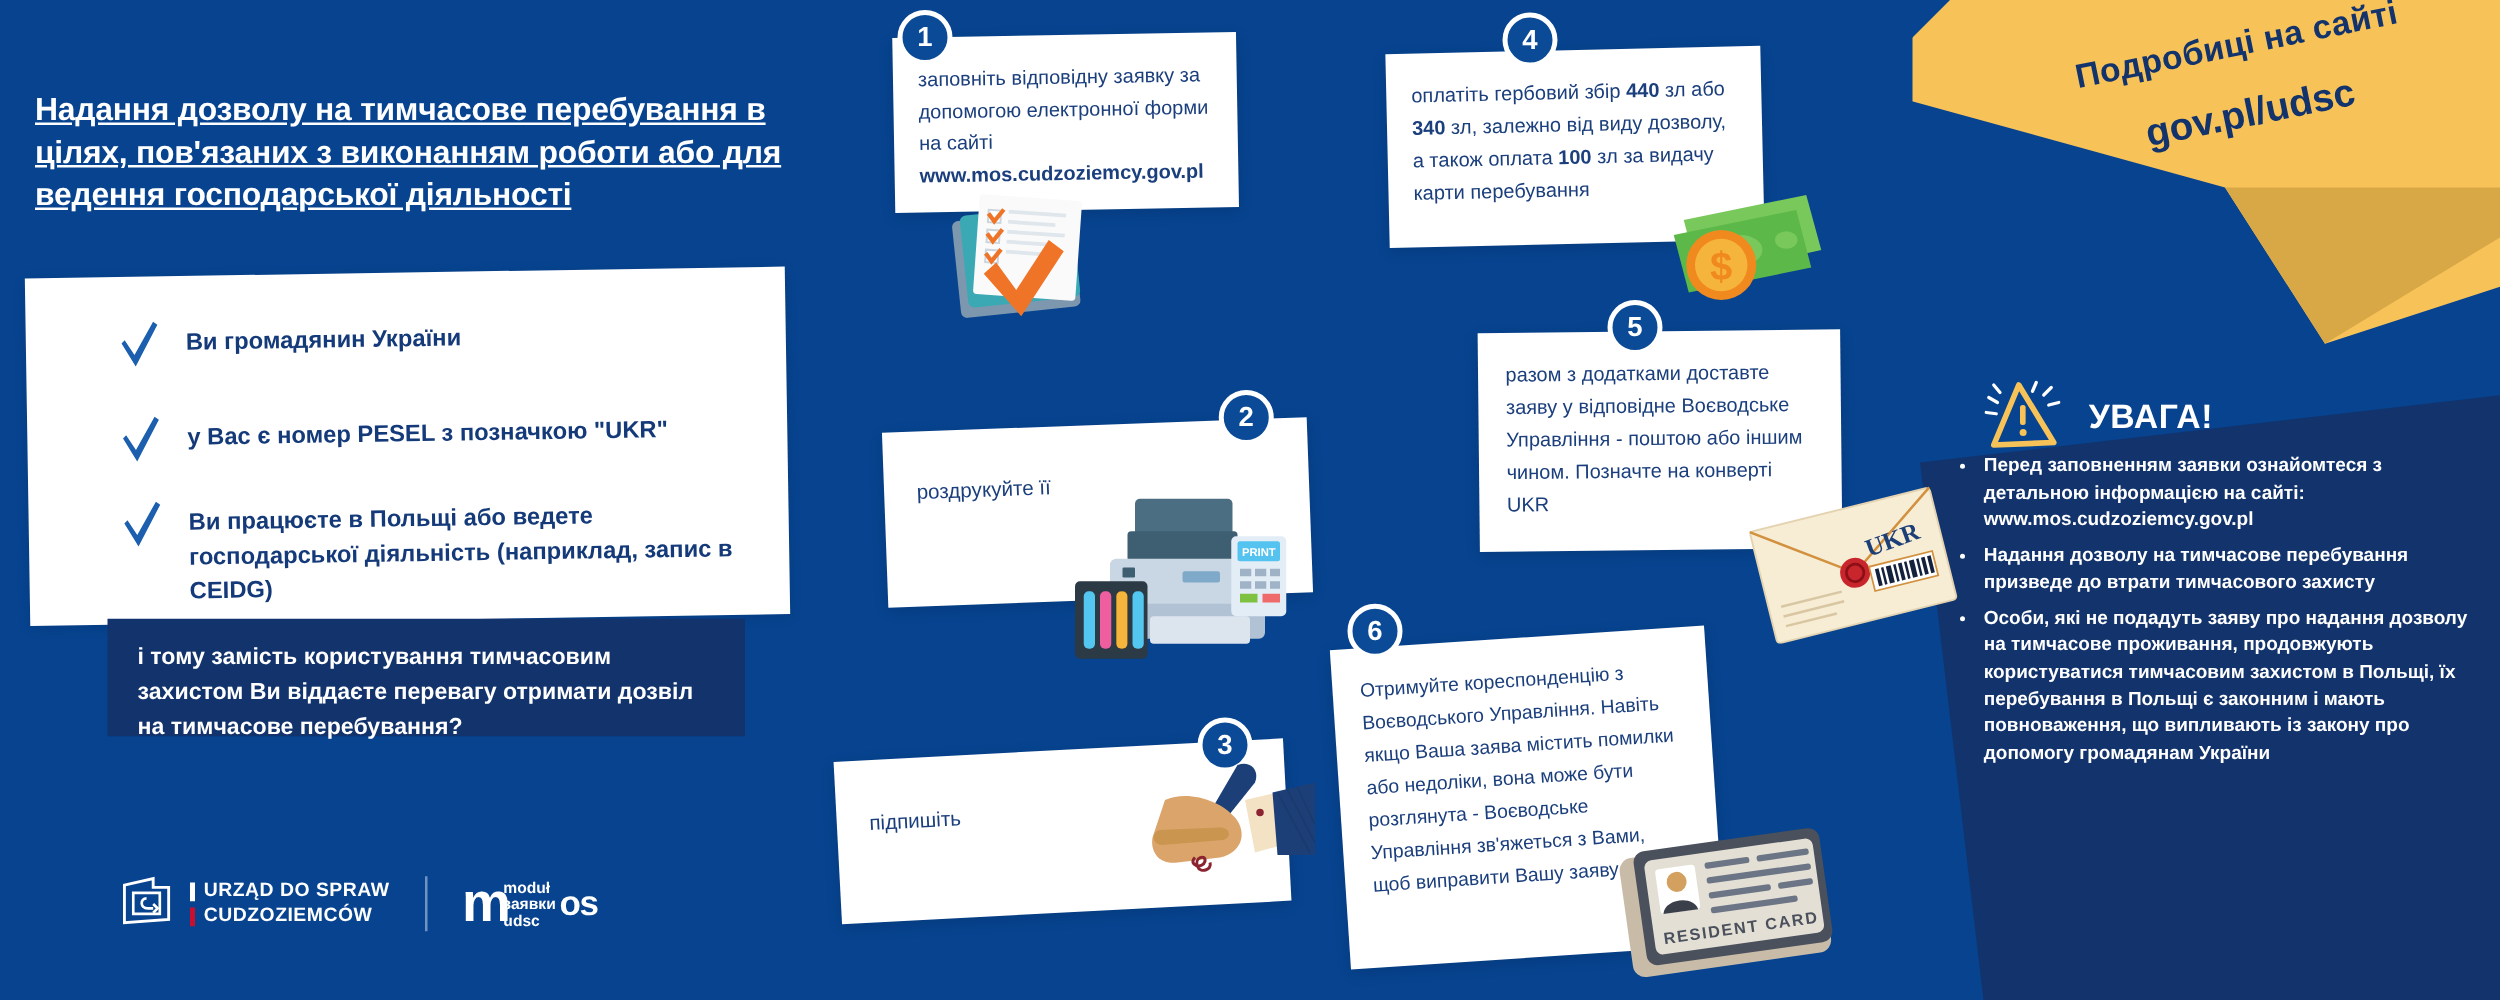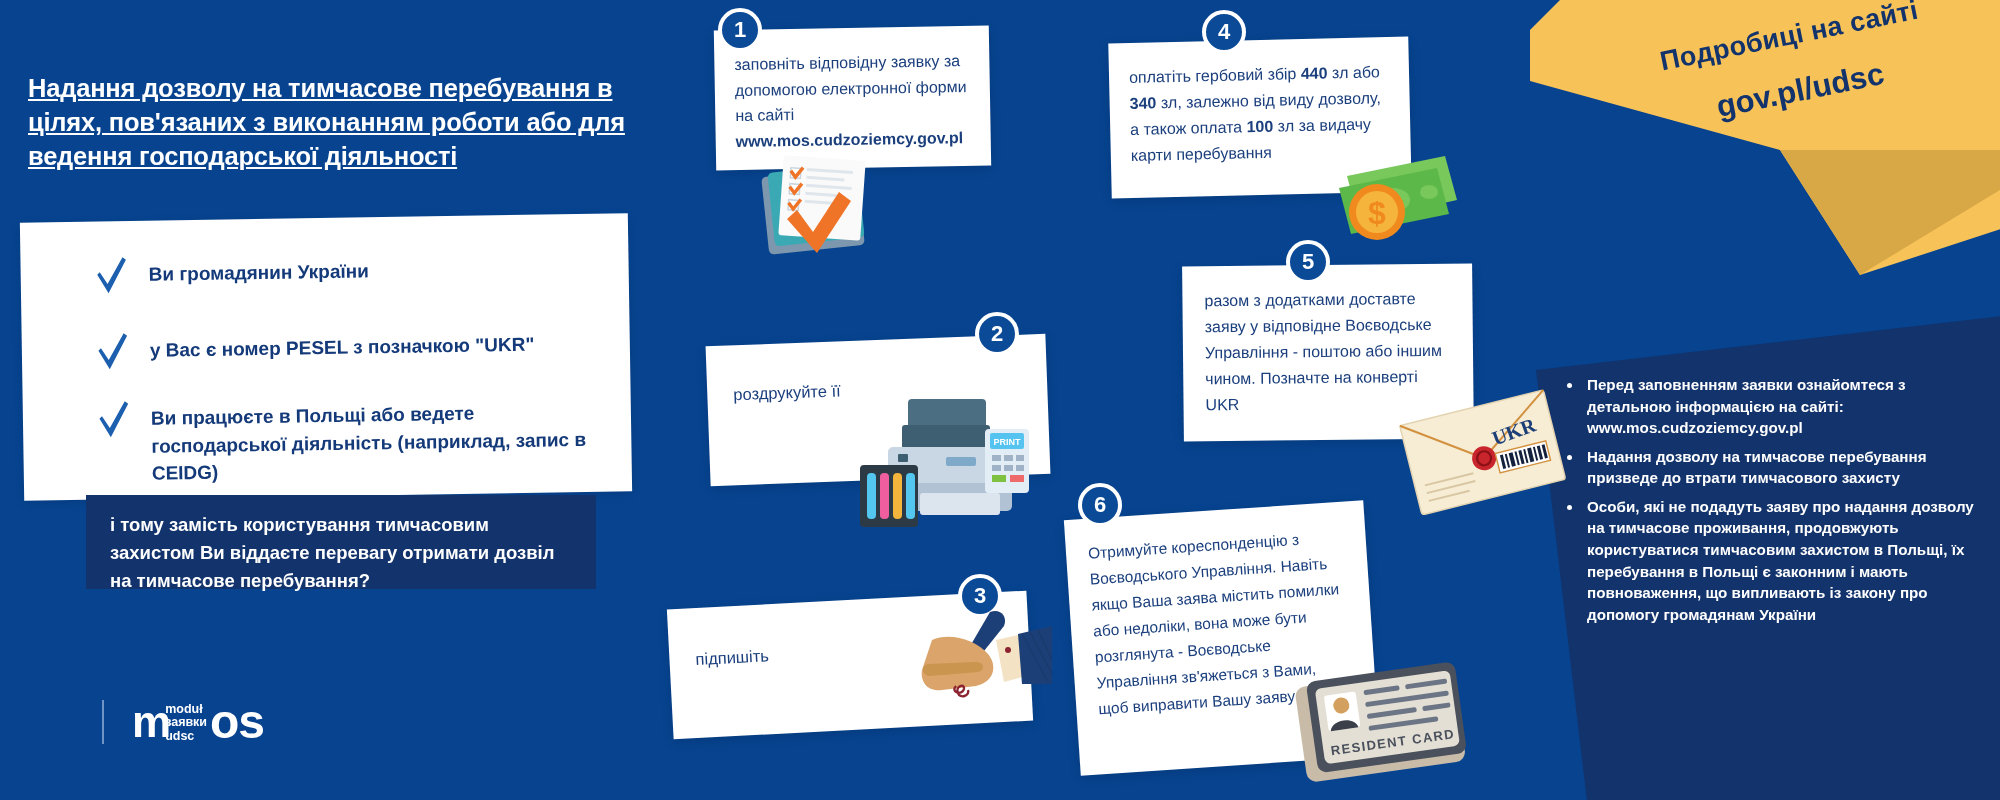--- a/index.html
+++ b/index.html
@@ -43,21 +43,21 @@
   }
 
   .logos{ position:absolute; left:96px; top:700px; display:flex; align-items:center; gap:22px; }
   .logo-udsc{ display:flex; align-items:center; gap:10px; }
   .bar-red{ width:4px; height:15px; background:#c8102e; }
   .bar-wht{ width:4px; height:15px; background:#ffffff; }
   .logo-sep{ width:2px; height:44px; background:#6f93c4; margin:0 6px; }
   .logo-mos{ display:flex; align-items:center; }
   .logo-mos .m{ color:#fff; font-size:44px; font-weight:bold; line-height:.82; letter-spacing:-2px; }
   .logo-mos .stack{ display:flex; flex-direction:column; color:#fff; font-size:12.5px; font-weight:bold; line-height:1.08; margin:2px 2px 0 -4px;}
-  .logo-mos .os{ color:#fff; font-size:48px; font-weight:bold; line-height:.82; letter-spacing:-1px; margin-left:1px;}
+  .logo-mos .os{ color:#fff; font-size:28px; font-weight:bold; line-height:.82; letter-spacing:-1px; margin-left:1px;}
 
   
   .card{ position:absolute; background:#fff; box-shadow:0 3px 12px rgba(0,0,0,.12); }
   .card .body{
     color:#1b3f7d; font-size:16.5px; line-height:1.62; padding:26px 26px 0 26px;
   }
   .card .body b{ font-weight:bold; }
   .badge{
     position:absolute; width:44px; height:44px; border-radius:50%;
     background:#0b4a96; border:4px solid #ffffff; color:#fff;
@@ -93,21 +93,21 @@
   }
   .yellow-text .l1{ font-size:27px; letter-spacing:.3px; }
   .yellow-text .l2{ font-size:31px; margin-top:22px; }
 
   
   .navy-panel{ position:absolute; left:1500px; top:280px; width:510px; height:530px; z-index:4; }
   .uvaga-head{
     position:absolute; left:1585px; top:300px; display:flex; align-items:center; gap:18px; z-index:6;
   }
   .uvaga-head .ttl{ color:#ffffff; font-size:27px; font-weight:bold; letter-spacing:.5px; }
-  .uvaga-list{ position:absolute; left:1565px; top:362px; width:425px; z-index:6;margin-top:12px; }
+  .uvaga-list{ position:absolute; left:1565px; top:362px; width:425px; z-index:6; }
   .uvaga-list li{
     color:#ffffff; font-size:15.2px; font-weight:bold; line-height:1.42;
     margin-bottom:7px; list-style:disc; margin-left:18px; padding-left:4px;
   }
 
   .illus{ position:absolute; z-index:7; }
 </style>
 </head>
 <body>
 
@@ -151,20 +151,40 @@
             <path d="M3 22 L6 19 L15 33 L33 2 L37 5 L16 44 Z" fill="#1b5fae"></path>
           </svg>
       </span>
       <span class="txt">Ви працюєте в Польщі або ведете господарської діяльність (наприклад, запис в CEIDG)</span>
     </div>
   </div>
 
   <div class="darkbox">і тому замість користування тимчасовим захистом Ви віддаєте перевагу отримати дозвіл на тимчасове перебування?</div>
 
   <div class="logos">
+    <div class="logo-udsc">
+      <span>
+        <svg viewBox="0 0 52 46" width="46" height="41">
+          <path d="M4 9 L30 3 L30 11 L44 11 L44 40 L4 43 Z" fill="none" stroke="#fff" stroke-width="2.6"></path>
+          <path d="M12 16 L36 16 L36 35 L12 35 Z" fill="none" stroke="#fff" stroke-width="2.4"></path>
+          <path d="M24 21 C18 21 18 30 25 30 L30 30" fill="none" stroke="#fff" stroke-width="2.4"></path>
+          <path d="M30 26 L34 30 L30 34" fill="none" stroke="#fff" stroke-width="2.4"></path>
+        </svg>
+      </span>
+      <div style="display:flex;flex-direction:column;gap:2px;">
+        <div style="display:flex;align-items:center;gap:7px;">
+          <span class="bar-wht"></span>
+          <span style="color:#fff;font-size:15.5px;font-weight:bold;letter-spacing:.4px;">URZĄD DO SPRAW</span>
+        </div>
+        <div style="display:flex;align-items:center;gap:7px;">
+          <span class="bar-red"></span>
+          <span style="color:#fff;font-size:15.5px;font-weight:bold;letter-spacing:.4px;">CUDZOZIEMCÓW</span>
+        </div>
+      </div>
+    </div>
     <div class="logo-sep"></div>
     <div class="logo-mos">
       <span class="m">m</span>
       <span class="stack">
         <span>moduł</span>
         <span>заявки</span>
         <span>udsc</span>
       </span>
       <span class="os">os</span>
     </div>
@@ -313,19 +333,37 @@
           <rect x="120" y="28" width="42" height="5" rx="2"></rect>
         <rect x="78" y="40" width="84" height="5" rx="2"></rect>
         <rect x="78" y="52" width="50" height="5" rx="2"></rect>
           <rect x="134" y="52" width="28" height="5" rx="2"></rect>
         <rect x="78" y="64" width="70" height="5" rx="2"></rect>
       </g>
       <text x="100" y="88" font-family="Liberation Sans, sans-serif" font-size="13" font-weight="bold" fill="#4a505c" text-anchor="middle" letter-spacing="1.4">RESIDENT CARD</text>
     </g>
   </svg>
 
+  <div class="uvaga-head">
+    <span>
+      <svg width="68" height="62" viewBox="0 0 68 62">
+        <path d="M30 8 L58 54 L10 56 Z" fill="none" stroke="#f7c359" stroke-width="4.5" stroke-linejoin="round"></path>
+        <rect x="31" y="24" width="4.5" height="16" rx="2" fill="#f7c359"></rect>
+        <circle cx="33.5" cy="46" r="2.8" fill="#f7c359"></circle>
+        <g stroke="#ffffff" stroke-width="2.6" stroke-linecap="round">
+          <path d="M6 18 L13 22"></path>
+            <path d="M4 30 L12 31"></path>
+            <path d="M10 8 L15 14"></path>
+          <path d="M44 6 L41 13"></path>
+            <path d="M56 10 L50 16"></path>
+            <path d="M62 22 L54 24"></path>
+        </g>
+      </svg>
+    </span>
+    <span class="ttl">УВАГА!</span>
+  </div>
   <ul class="uvaga-list">
     <li>Перед заповненням заявки ознайомтеся з детальною інформацією на сайті: www.mos.cudzoziemcy.gov.pl</li>
     <li>Надання дозволу на тимчасове перебування призведе до втрати тимчасового захисту</li>
     <li>Особи, які не подадуть заяву про надання дозволу на тимчасове проживання, продовжують користуватися тимчасовим захистом в Польщі, їх перебування в Польщі є законним і мають повноваження, що випливають із закону про допомогу громадянам України</li>
   </ul>
 
 </div>
 
 </body></html>

